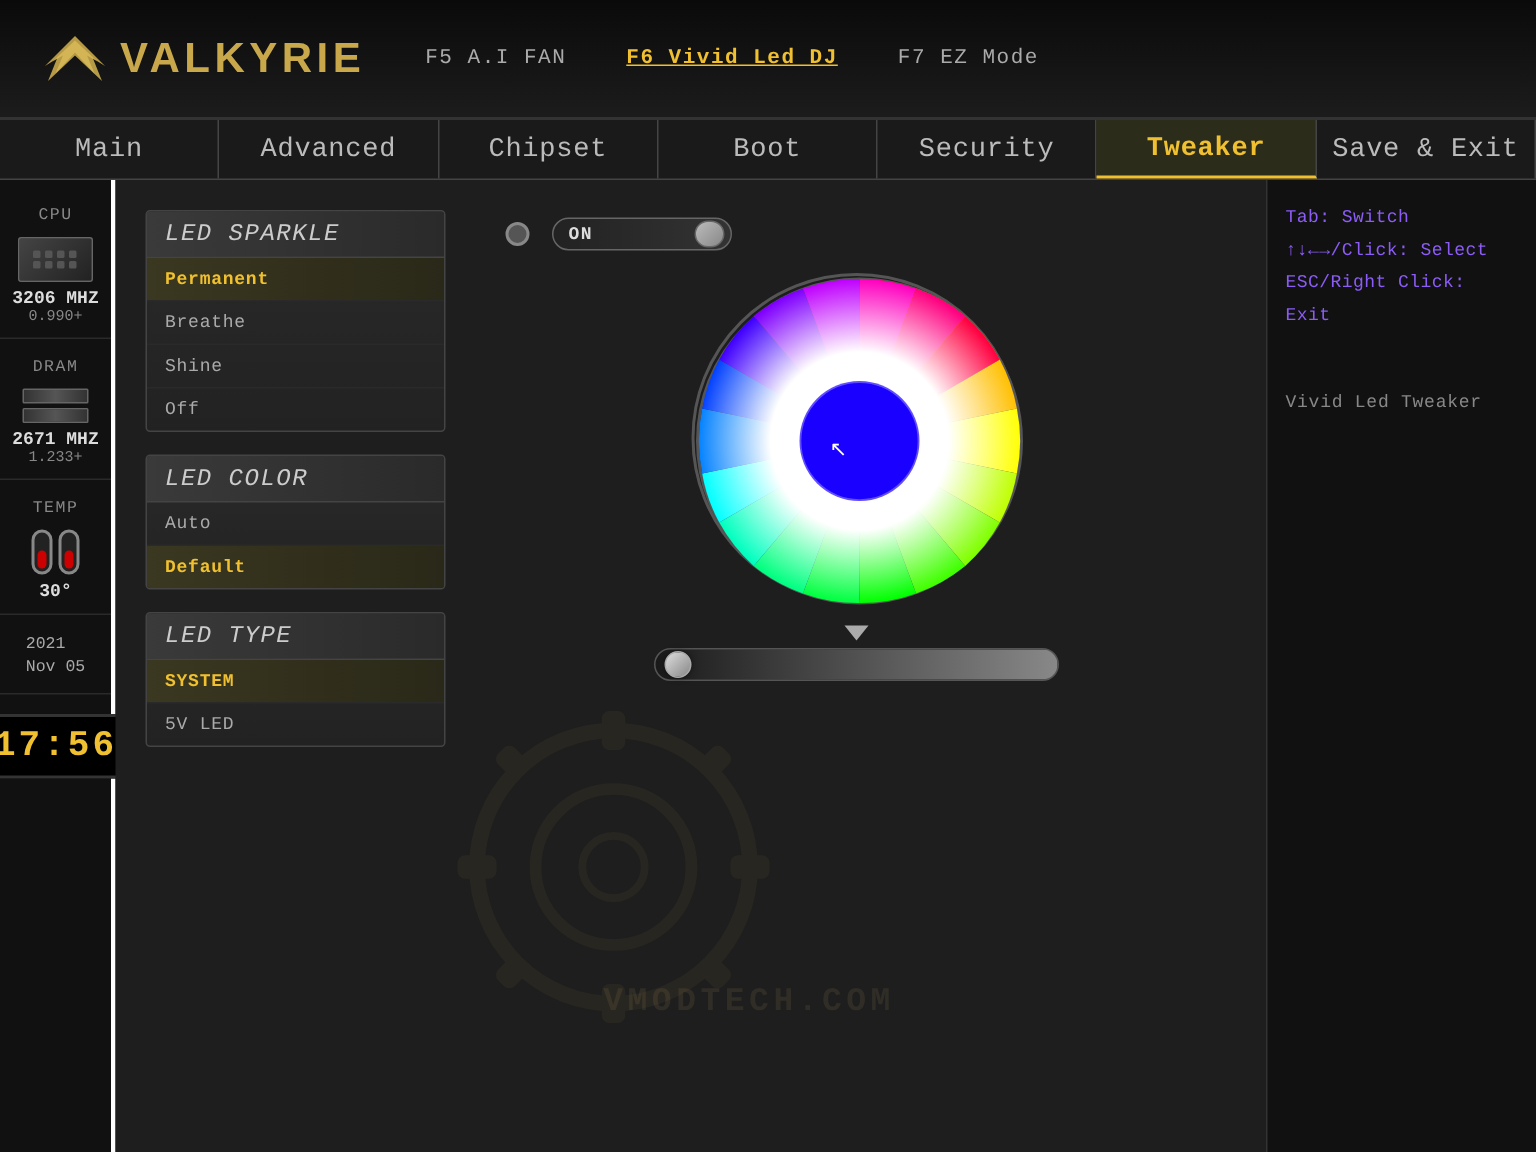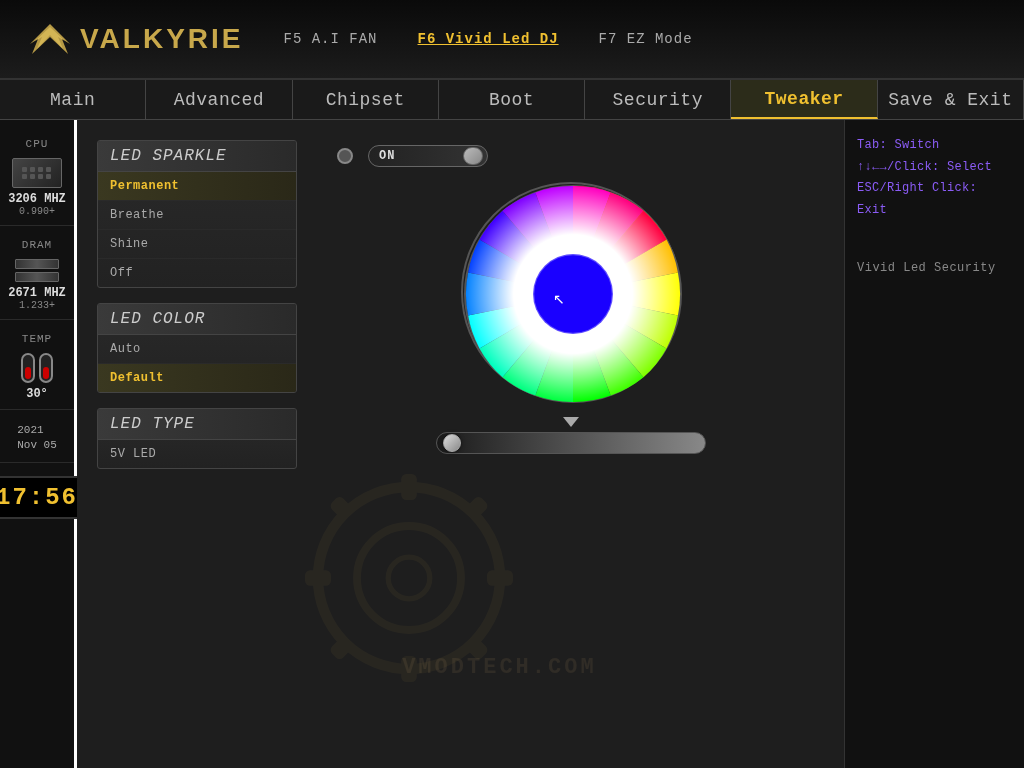--- a/index.html
+++ b/index.html
@@ -519,20 +519,21 @@
       </div>
 
       <div class="control-box">
         <div class="control-box-title">LED COLOR</div>
         <div class="control-box-item">Auto</div>
         <div class="control-box-item selected">Default</div>
       </div>
 
       <div class="control-box">
         <div class="control-box-title">LED TYPE</div>
+        <div class="control-box-item selected">SYSTEM</div>
         <div class="control-box-item">5V LED</div>
       </div>
     </div>
 
     <div class="center-area">
 
       <div class="toggle-row">
         <div class="toggle-dot"></div>
         <div class="toggle-switch">
           <span class="toggle-label">ON</span>
@@ -599,16 +600,16 @@
       </div>
     </div>
   </div>
 
   <div class="right-panel">
     <div class="help-text">
       <span>Tab: Switch</span><br>
       <span>↑↓←→/Click: Select</span><br>
       <span>ESC/Right Click: Exit</span>
     </div>
-    <div class="help-section-title">Vivid Led Security</div>
+    <div class="help-section-title">Vivid Led Tweaker</div>
   </div>
 
 </div>
 
 </body></html>

